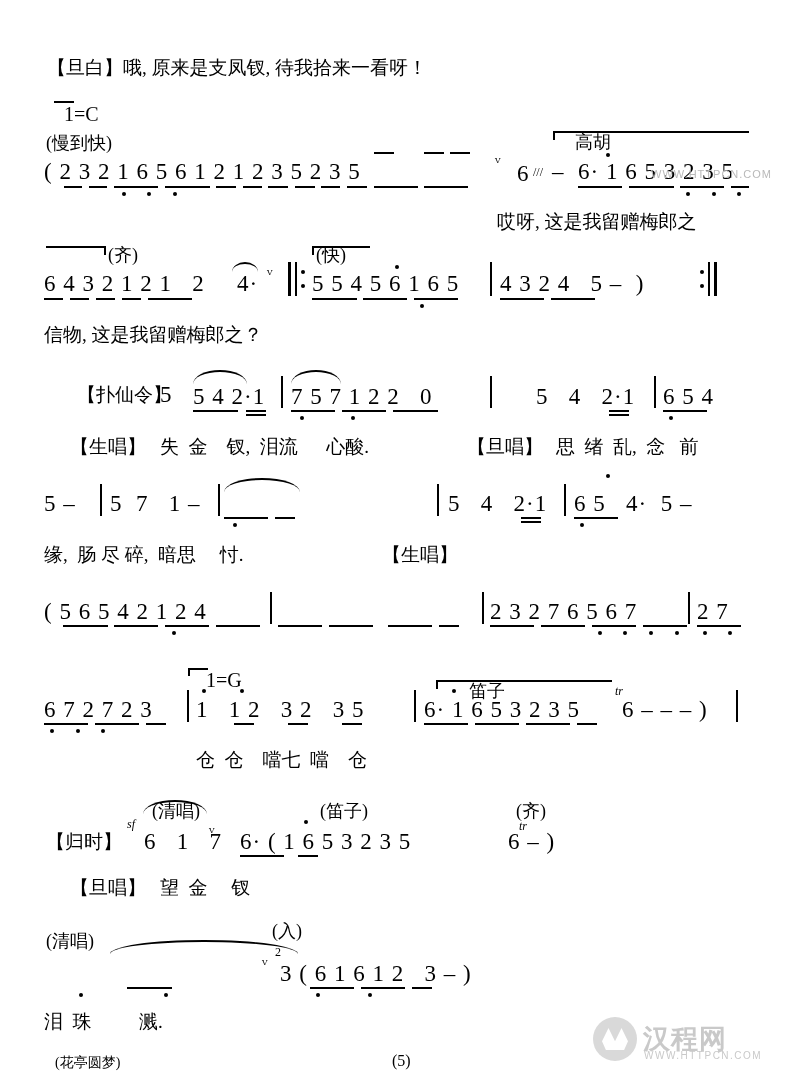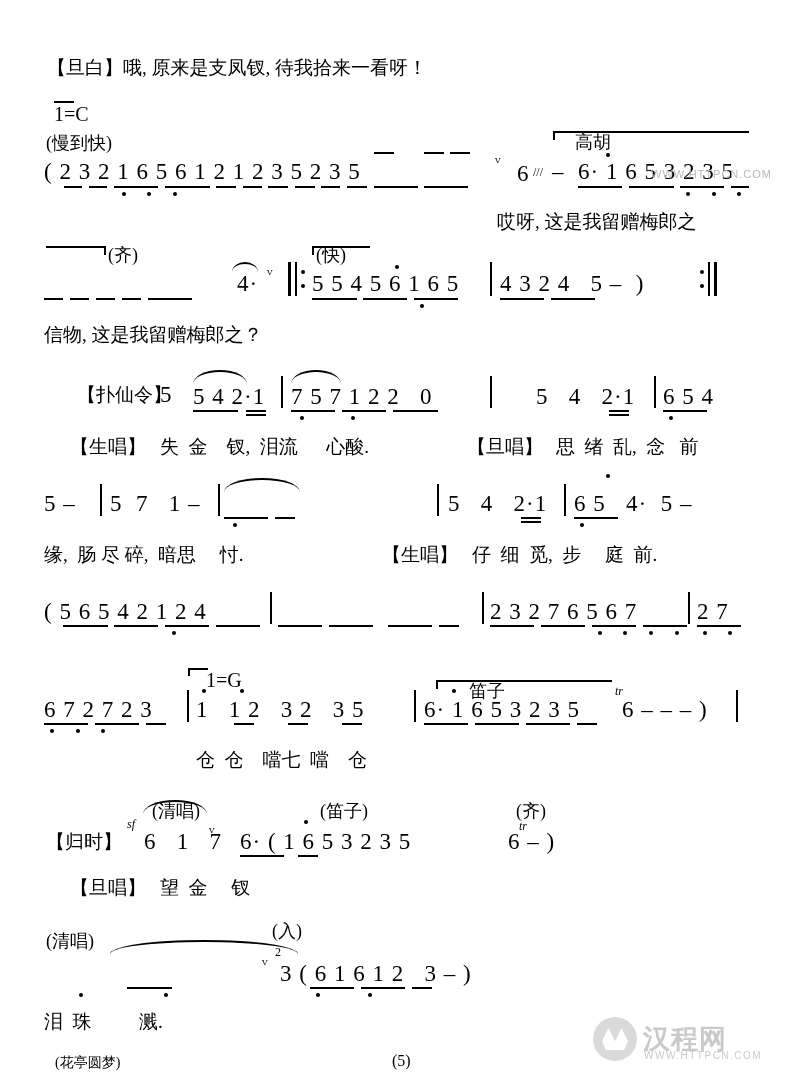--- a/index.html
+++ b/index.html
@@ -141,21 +141,21 @@
     letter-spacing: 1.5px;
   }
 </style>
 </head>
 <body>
 
 <div class="page">
 
   <div class="t lyr" style="left:47px; top:58px;">【旦白】哦, 原来是支凤钗, 待我拾来一看呀！</div>
 
-  <div class="t" style="left:54px; top:104px; font-size:20px;text-align:right;">1=C</div>
+  <div class="t" style="left:64px; top:104px; font-size:20px;text-align:right;">1=C</div>
   <div class="line" style="left:54px; top:101px; width:20px; height:2px;"></div>
   <div class="t small" style="left:46px; top:134px;">(慢到快)</div>
 
   <div class="line" style="left:553px; top:131px; width:196px;"></div>
   <div class="vline" style="left:553px; top:131px; height:9px;"></div>
   <div class="t small" style="left:572px; top:133px; background:#fff; padding:0 3px;">高胡</div>
 
   <div class="t num" style="left:44px; top:160px;">(&nbsp;2 3 2 1 6 5 6 1 2 1 2 3 5 2 3 5</div>
   <div class="t tiny" style="left:495px; top:157px;">ⱽ</div>
   <div class="t num" style="left:517px; top:162px;">6</div>
@@ -195,20 +195,21 @@
   <div class="t lyr" style="left:497px; top:212px;">哎呀, 这是我留赠梅郎之</div>
 
   <div class="line" style="left:46px; top:246px; width:60px;"></div>
   <div class="vline" style="left:104px; top:246px; height:9px;"></div>
   <div class="t small" style="left:108px; top:246px;">(齐)</div>
 
   <div class="line" style="left:312px; top:246px; width:58px;"></div>
   <div class="vline" style="left:312px; top:246px; height:9px;"></div>
   <div class="t small" style="left:316px; top:246px;">(快)</div>
 
+  <div class="t num" style="left:44px; top:272px;">6 4 3 2 1 2 1&nbsp;&nbsp; 2</div>
   <div class="t num" style="left:237px; top:272px;">4·</div>
   <div class="t tiny" style="left:267px; top:269px;">ⱽ</div>
   <div class="slur slur-sm" style="left:232px; top:262px; width:26px;"></div>
 
   <div class="vline" style="left:288px; top:262px; height:34px; width:3px;"></div>
   <div class="vline" style="left:295px; top:262px; height:34px;"></div>
   <div class="dot" style="left:301px; top:270px;"></div>
   <div class="dot" style="left:301px; top:284px;"></div>
 
   <div class="t num" style="left:312px; top:272px;">5 5 4 5 6 1 6 5</div>
@@ -278,21 +279,20 @@
   <div class="line" style="left:275px; top:517px; width:20px;"></div>
   <div class="line" style="left:521px; top:517px; width:20px;"></div>
   <div class="line" style="left:521px; top:521px; width:20px;"></div>
   <div class="line" style="left:574px; top:517px; width:44px;"></div>
   <div class="dot" style="left:233px; top:523px;"></div>
   <div class="dot" style="left:580px; top:523px; "></div>
   <div class="dot" style="left:606px; top:474px;"></div>
 
   <div class="t lyr" style="left:44px; top:545px;">缘,&nbsp; 肠 尽 碎,&nbsp; 暗思&nbsp;&nbsp;&nbsp;&nbsp; 忖.</div>
   <div class="t lyr" style="left:382px; top:545px;">【生唱】</div>
-  <div class="t lyr" style="left:472px; top:545px;">仔&nbsp; 细&nbsp; 觅,&nbsp; 步&nbsp;&nbsp;&nbsp;&nbsp; 庭&nbsp; 前.</div>
 
   <div class="t num" style="left:44px; top:600px;">(&nbsp;5 6 5 4 2 1 2 4</div>
   <div class="vline" style="left:270px; top:592px; height:32px;"></div>
   <div class="vline" style="left:482px; top:592px; height:32px;"></div>
   <div class="t num" style="left:490px; top:600px;">2 3 2 7 6 5 6 7</div>
   <div class="vline" style="left:688px; top:592px; height:32px;"></div>
   <div class="t num" style="left:697px; top:600px;">2 7</div>
 
   <div class="line" style="left:63px; top:625px; width:45px;"></div>
   <div class="line" style="left:114px; top:625px; width:44px;"></div>

